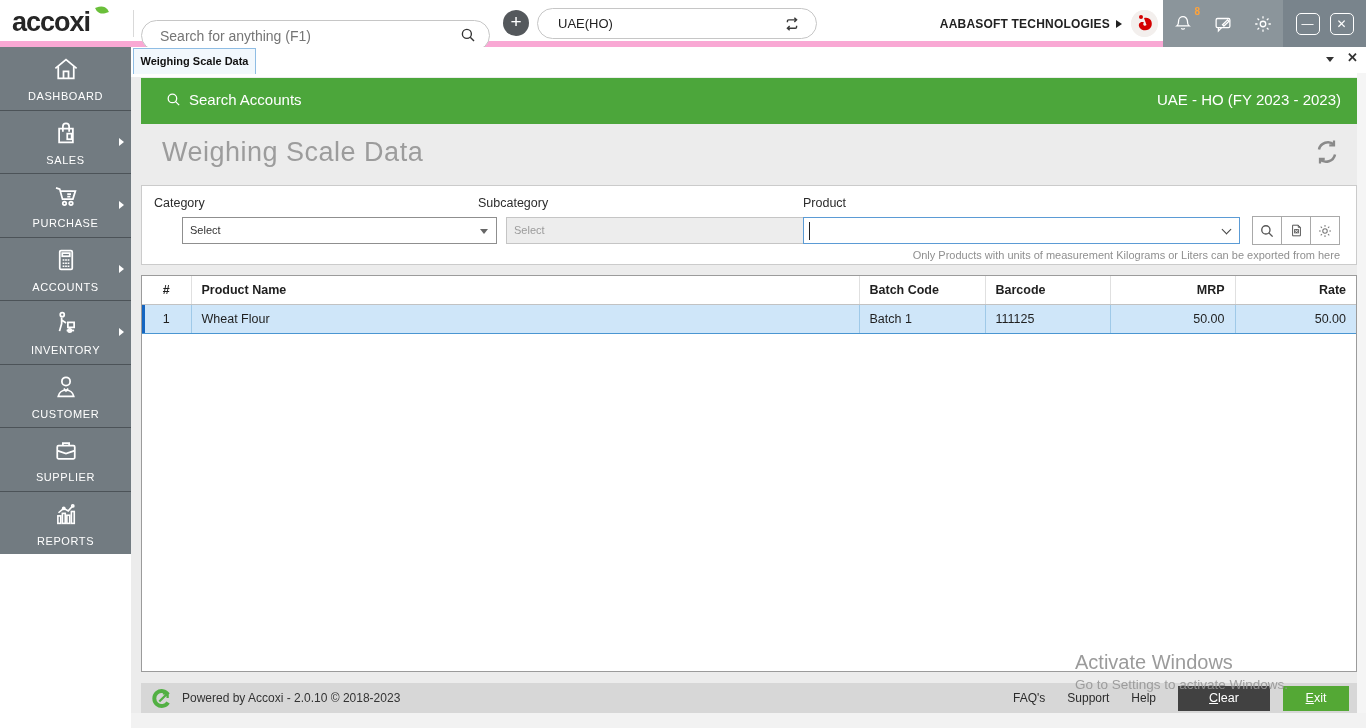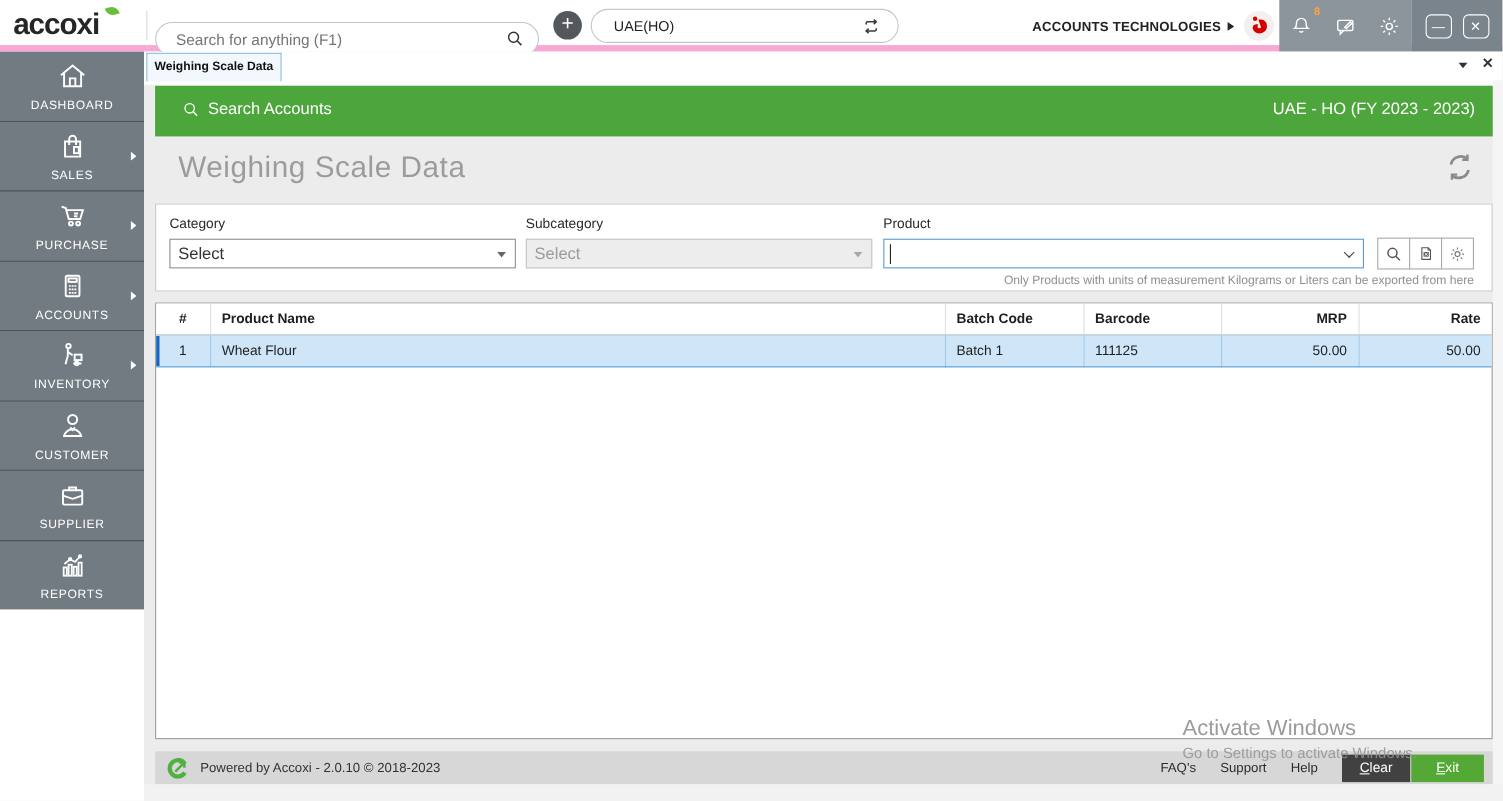--- a/index.html
+++ b/index.html
@@ -46,21 +46,21 @@
 
   .green-bar { position:absolute; left:10px; top:31px; width:1216px; height:46px; background:#4ca63b; color:#fff; }
   .ga-label { position:absolute; left:24px; top:13px; font-size:15px; display:flex; align-items:center; gap:7px; }
   .ga-right { position:absolute; right:16px; top:13px; font-size:15px; }
 
   .page-title { position:absolute; left:31px; top:90px; font-size:27px; font-weight:300; color:#9c9c9c; letter-spacing:0.5px; }
   .refresh { position:absolute; right:24px; top:90px; }
 
   .filter-panel { position:absolute; left:10px; top:138px; width:1216px; height:80px; background:#fff; border:1px solid #cbcbcb; }
   .f-label { position:absolute; top:10px; font-size:12.5px; color:#2b2b2b; }
-  .f-select { position:absolute; top:31px; height:27px; border:1px solid #8f8f8f; background:#fff; font-size:15px; color:#333; line-height:25px; padding-left:7px; }
+  .f-select { position:absolute; top:31px; height:27px; border:1px solid #8f8f8f; background:#fff; font-size:11px; color:#333; line-height:25px; padding-left:7px;margin-left:28px; }
   .f-select.disabled { background:#ededed; border-color:#c5c5c5; color:#9b9b9b; }
   .sel-caret { position:absolute; right:8px; top:11px; width:0; height:0; border-left:4px solid transparent; border-right:4px solid transparent; border-top:5px solid #666; }
   .f-select.disabled .sel-caret { border-top-color:#a8a8a8; }
   .product-combo { position:absolute; left:661px; top:31px; width:437px; height:27px; border:1px solid #5b9bd5; background:#fff; }
   .text-caret { position:absolute; left:5px; top:4px; width:1px; height:18px; background:#222; }
   .chev { position:absolute; right:9px; top:8px; width:7px; height:7px; border-right:1.6px solid #444; border-bottom:1.6px solid #444; transform:rotate(45deg); }
   .btn-group { position:absolute; right:16px; top:30px; display:flex; }
   .sq-btn { width:30px; height:29px; border:1px solid #a9a9a9; background:#fff; margin-left:-1px; display:flex; align-items:center; justify-content:center; }
   .f-note { position:absolute; right:16px; top:63px; font-size:11px; color:#8f8f8f; }
 
@@ -78,21 +78,21 @@
   .watermark1 { position:absolute; left:944px; top:604px; font-size:20px; color:#9b9b9b; z-index:60; pointer-events:none; }
   .watermark2 { position:absolute; left:944px; top:630px; font-size:13.5px; color:rgba(150,150,150,0.9); z-index:60; pointer-events:none; }
 
   .footer { position:absolute; left:10px; top:636px; width:1216px; height:30px; background:#d7d7d7; display:flex; align-items:center; }
   .f-logo { margin-left:10px; }
   .powered { margin-left:10px; font-size:12px; color:#333; }
   .f-spacer { flex:1; }
   .f-link { font-size:12px; color:#2b2b2b; margin-right:22px; cursor:pointer; }
   .btn { display:block; height:25px; line-height:24px; text-align:center; color:#fff; font-size:12.5px; cursor:pointer; }
   .btn::first-letter { text-decoration:underline; }
-  .btn-clear { width:62px; background:#414141; margin-right:1px; }
+  .btn-clear { width:92px; background:#414141; margin-right:13px; }
   .btn-exit { width:66px; background:#54a835; margin-right:8px; }
   .bottom-strip { position:absolute; left:0; top:666px; width:1235px; height:15px; background:#f2f2f2; }
 
   svg { display:block; }
 </style>
 </head>
 <body>
 
 <div class="app">
 
@@ -116,21 +116,21 @@
     <div class="branch-pill">
       <span class="branch-text">UAE(HO)</span>
       <span class="swap">
         <svg width="20" height="20" viewBox="0 0 24 24" fill="none" stroke="#3a3a3a" stroke-width="1.7">
           <path d="M6.5 10 V8.5 a1.5 1.5 0 0 1 1.5-1.5 h9.5 M14.8 4.5 L17.5 7 L14.8 9.5"></path>
           <path d="M17.5 14 v1.5 a1.5 1.5 0 0 1 -1.5 1.5 H6.5 M9.2 19.5 L6.5 17 L9.2 14.5"></path>
         </svg>
       </span>
     </div>
 
-    <span class="company">ACCOUNTS TECHNOLOGIES</span>
+    <span class="company">AABASOFT TECHNOLOGIES</span>
     <span class="company-arrow"></span>
 
     <div class="avatar">
       <svg width="27" height="27" viewBox="0 0 27 27">
         <circle cx="13.5" cy="13.5" r="13.5" fill="#f3efed"></circle>
         <path d="M13 8 c5.5 -1.5 9 3 7.5 8 c-1.5 5 -9 6 -12 1.5 c-2 -3.5 1 -6.5 4.5 -5 c-2 2 0.5 4.5 2.5 2.5" fill="#d40000"></path>
         <circle cx="10" cy="7" r="2" fill="#d40000"></circle>
       </svg>
     </div>
 

